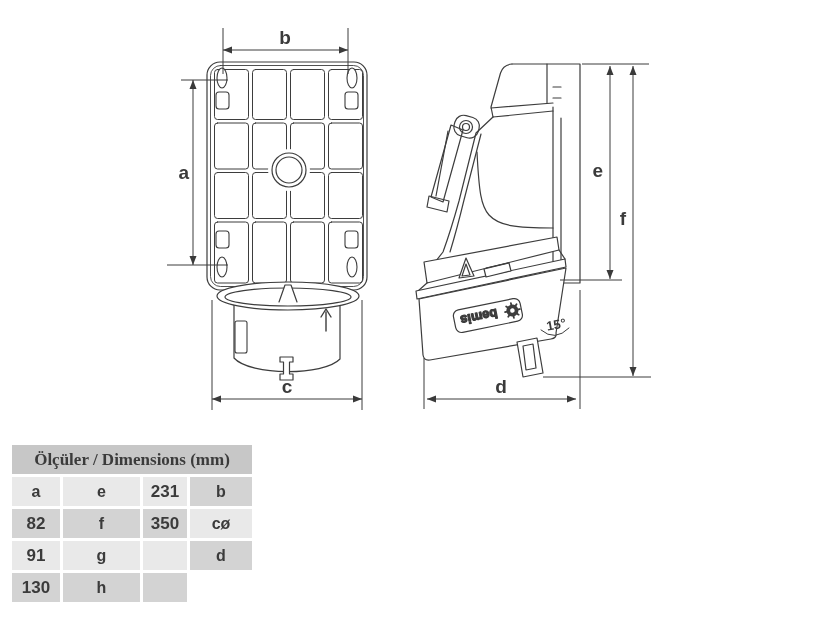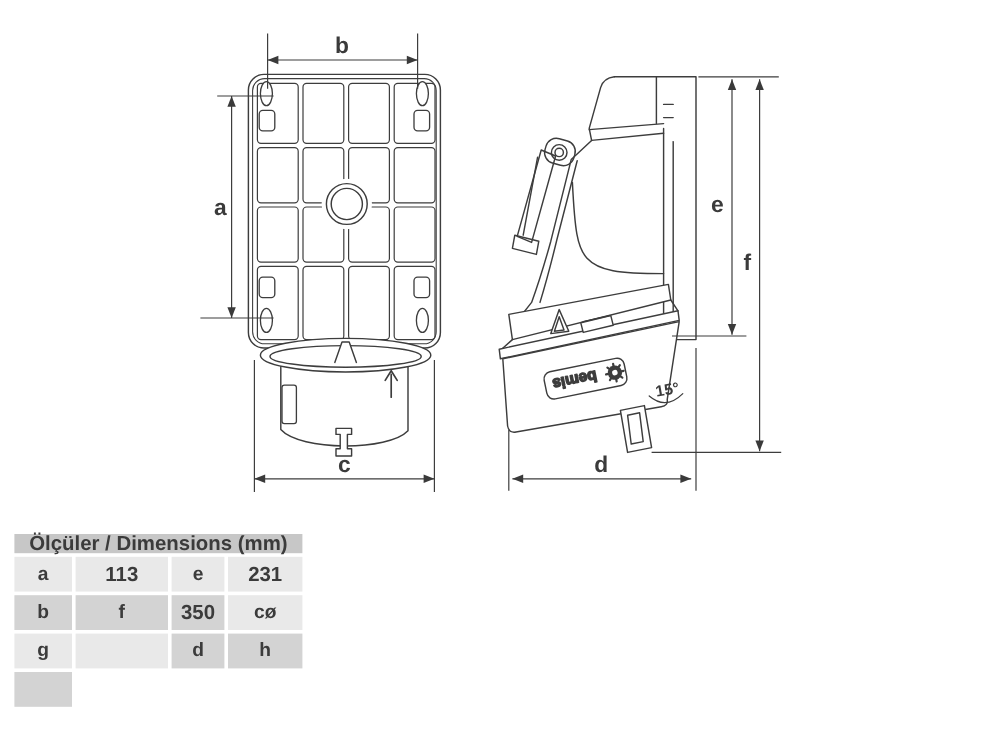--- a/index.html
+++ b/index.html
@@ -19,22 +19,22 @@
     font-family:"Liberation Sans",sans-serif;font-weight:bold;
     fill:var(--text-color,#3b3b3b);
   }
   .dim-label{font-size:19px;}
   .dims-table{
     position:absolute;left:12px;top:445px;width:240px;
     display:grid;grid-template-columns:48px 77px 44px 62px;gap:3px;
     font-weight:bold;color:var(--text-color);
   }
   .dims-table .header{
-    grid-column:1/5;background:var(--header-bg);height:16px;
-    display:flex;align-items:center;justify-content:center;font-size:17px;
+    grid-column:1/5;background:var(--header-bg);height:29px;
+    display:flex;align-items:center;justify-content:center;font-size:17px;font-family:Liberation Serif, serif;
   }
   .cell{height:29px;display:flex;align-items:center;justify-content:center;}
   .cell.key{font-size:16px;}
   .cell.val{font-size:17px;}
   .row-light{background:var(--row-light);}
   .row-dark{background:var(--row-dark);}
 </style>
 </head>
 <body>
 
@@ -215,29 +215,31 @@
       <text class="dim-label" x="603" y="177" text-anchor="end">e</text>
       <text class="dim-label" x="626" y="225" text-anchor="end">f</text>
       <text font-size="13" x="556" y="329" text-anchor="middle" transform="rotate(-10 556 324)">15°</text>
     </g>
   </svg>
 
   <div class="dims-table">
     <div class="header">Ölçüler / Dimensions (mm)</div>
 
     <div class="cell key row-light">a</div>
-    <div class="cell val row-light">113</div>
     <div class="cell key row-light">e</div>
     <div class="cell val row-light">231</div>
 
     <div class="cell key row-dark">b</div>
+    <div class="cell val row-dark">82</div>
     <div class="cell key row-dark">f</div>
     <div class="cell val row-dark">350</div>
 
     <div class="cell key row-light">cø</div>
+    <div class="cell val row-light">91</div>
     <div class="cell key row-light">g</div>
     <div class="cell val row-light"></div>
 
     <div class="cell key row-dark">d</div>
+    <div class="cell val row-dark">130</div>
     <div class="cell key row-dark">h</div>
     <div class="cell val row-dark"></div>
   </div>
 </div>
 
 </body></html>

